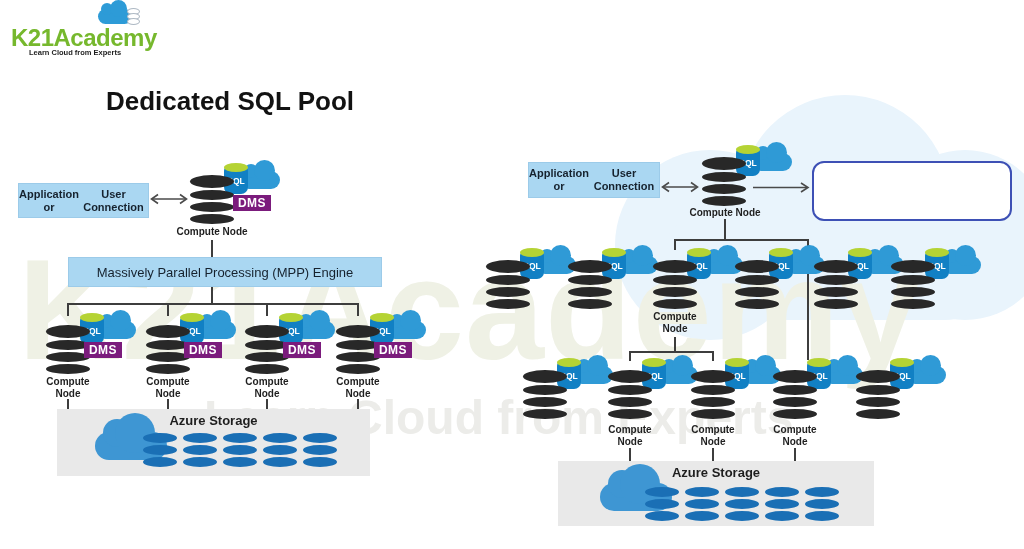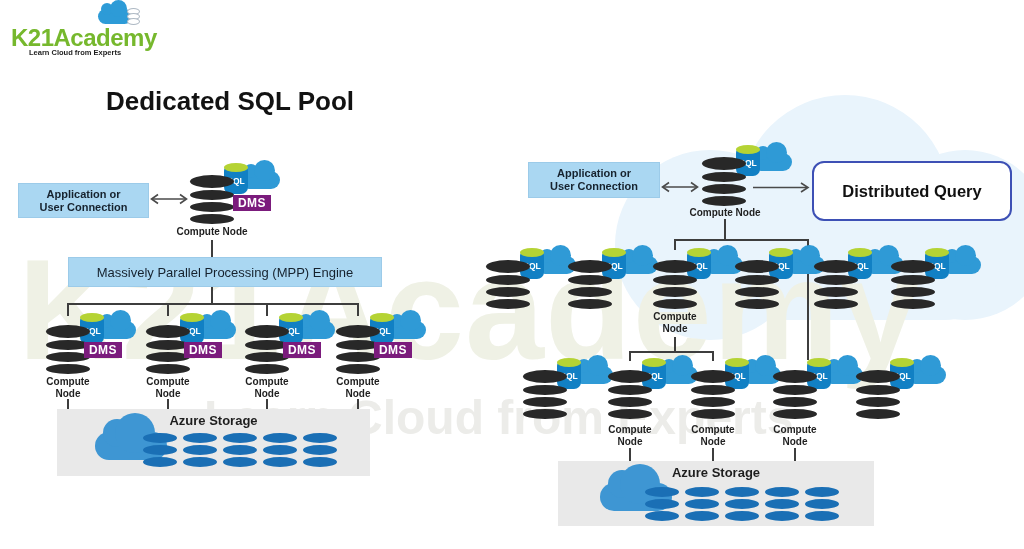--- a/index.html
+++ b/index.html
@@ -21,21 +21,21 @@
   .logo-cloud::before{content:"";position:absolute;left:3px;top:-6px;width:12px;height:12px;border-radius:50%;background:#2d9bd7;}
   .logo-cloud::after{content:"";position:absolute;left:12px;top:-9px;width:17px;height:17px;border-radius:50%;background:#2d9bd7;}
   .logo-db{position:absolute;left:127px;top:10px;width:13px;z-index:3;}
   .logo-db i{display:block;height:5px;border-radius:50%;background:#fff;border:1px solid #aeb9c4;margin-top:-2px;}
 
   
   .title{position:absolute;font-size:26px;font-weight:bold;color:#121212;text-align:center;}
 
   
   .bluebox{position:absolute;background:#aad7f2;border:1px solid #9ccbe9;color:#16222e;
-           font-weight:bold;font-size:11px;line-height:13px;display:flex;flex-direction:column;
+           font-weight:bold;font-size:11px;line-height:13px;display:flex;
            align-items:center;justify-content:center;text-align:center;z-index:4;}
   .mpp{position:absolute;left:68px;top:257px;width:312px;height:28px;background:#aad7f2;
        border:1px solid #9ccbe9;color:#16222e;font-weight:normal;font-size:13px;display:flex;
        align-items:center;justify-content:center;z-index:4;}
   .dqpe{position:absolute;left:812px;top:161px;width:196px;height:56px;background:#fff;
         border:2px solid #3d50b5;border-radius:12px;color:#111;font-weight:bold;font-size:16.5px;
         line-height:21px;display:flex;flex-direction:column;align-items:center;justify-content:center;
         text-align:center;z-index:4;}
   .storage{position:absolute;background:#e9e9e9;z-index:2;}
   .storage-title{position:absolute;font-size:13px;font-weight:bold;color:#1e1e1e;text-align:center;z-index:3;}
@@ -275,21 +275,20 @@
       </span>
   </div>
   <div class="label" style="left:685px;top:207px;width:80px;">Compute Node</div>
 
   <svg class="arrow" style="left:750px;top:181px;" width="62" height="13">
     <path d="M3 6.5 H57" stroke="#4a4a4a" stroke-width="1.6" fill="none"></path>
     <path d="M51 2 L58 6.5 L51 11" stroke="#4a4a4a" stroke-width="1.6" fill="none"></path>
   </svg>
 
   <div class="dqpe">
-    <div>Distributed Query</div>
   </div>
 
   <div class="vline" style="left:724px;top:219px;height:20px;"></div>
   <div class="hline" style="left:674px;top:239px;width:135px;"></div>
   <div class="vline" style="left:674px;top:239px;height:11px;"></div>
   <div class="vline" style="left:807px;top:239px;height:121px;"></div>
 
   <div class="node" style="left:486px;top:248px;">
     <span class="sqlbadge">
         <span class="bcloud"></span>

